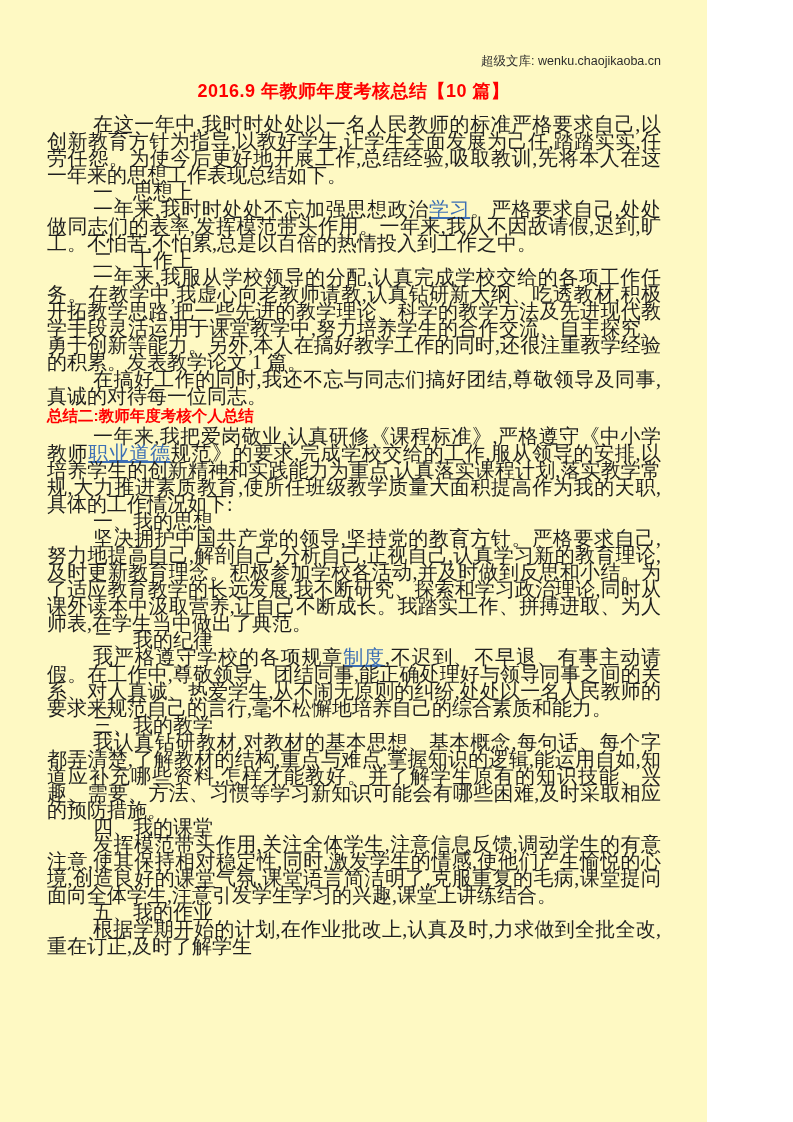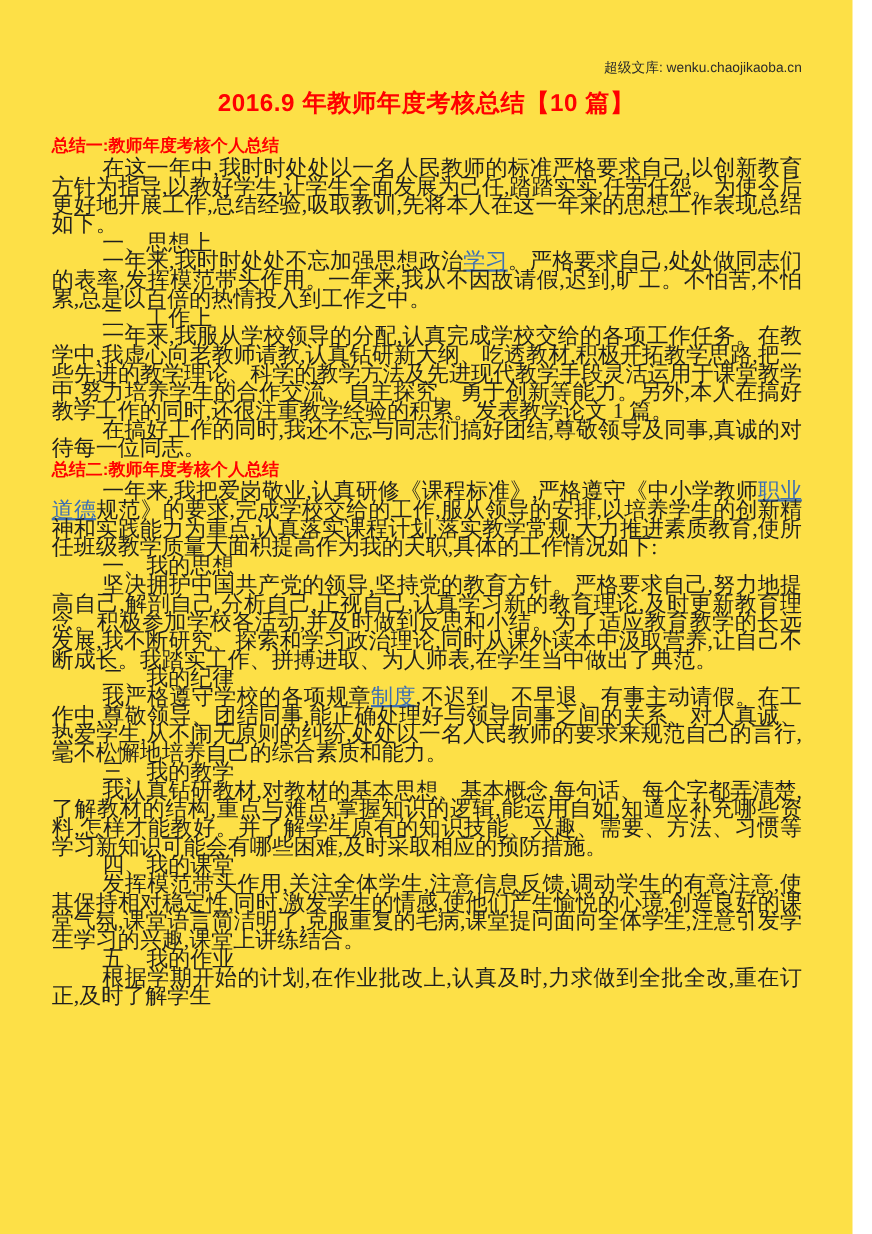--- a/index.html
+++ b/index.html
@@ -1,39 +1,39 @@
 <!DOCTYPE html>
 <html><head>
 <meta charset="utf-8">
 <style>
   html, body { margin: 0; padding: 0; background: #ffffff; }
   .page {
     position: relative;
-    width: 775px;
+    width: 707px;
     height: 1122px;
-    background: #fde047;
+    background: #fef9c3;
     overflow: hidden;
     font-family: "Liberation Serif", "DejaVu Serif", serif;
     color: #1f1f1f;
   }
   .watermark {
     position: absolute;
     top: 53px;
     right: 46px;
     font-family: "Liberation Sans", "DejaVu Sans", sans-serif;
     font-size: 12.5px;
     color: #2b2b2b;
     white-space: nowrap;
   }
   .doc-title {
     padding-top: 79px;
     margin: 0;
     text-align: center;
     font-family: "Liberation Sans", "DejaVu Sans", sans-serif;
-    font-size: 22px;
+    font-size: 18px;
     font-weight: 700;
     color: #ff0000;
     letter-spacing: 0.5px;
   }
   .content {
     padding: 13px 46px 0 47px;
   }
   .doc-section { margin: 0; }
   .doc-section + .doc-section { }
   .section-heading {
@@ -59,21 +59,20 @@
   }
 </style>
 </head>
 <body>
 
 <div class="page">
   <div class="watermark">超级文库: wenku.chaojikaoba.cn</div>
   <h1 class="doc-title">2016.9 年教师年度考核总结【10 篇】</h1>
   <div class="content">
       <section class="doc-section">
-        <h2 class="section-heading">总结一:教师年度考核个人总结</h2>
         <p>在这一年中,我时时处处以一名人民教师的标准严格要求自己,以创新教育方针为指导,以教好学生,让学生全面发展为己任,踏踏实实,任劳任怨。为使今后更好地开展工作,总结经验,吸取教训,先将本人在这一年来的思想工作表现总结如下。</p>
         <p>一、思想上</p>
         <p>一年来,我时时处处不忘加强思想政治<a class="doc-link">学习</a>。严格要求自己,处处做同志们的表率,发挥模范带头作用。一年来,我从不因故请假,迟到,旷工。不怕苦,不怕累,总是以百倍的热情投入到工作之中。</p>
         <p>二、工作上</p>
         <p>一年来,我服从学校领导的分配,认真完成学校交给的各项工作任务。在教学中,我虚心向老教师请教,认真钻研新大纲、吃透教材,积极开拓教学思路,把一些先进的教学理论、科学的教学方法及先进现代教学手段灵活运用于课堂教学中,努力培养学生的合作交流、自主探究、勇于创新等能力。另外,本人在搞好教学工作的同时,还很注重教学经验的积累。发表教学论文 1 篇。</p>
         <p>在搞好工作的同时,我还不忘与同志们搞好团结,尊敬领导及同事,真诚的对待每一位同志。</p>
       </section>
       <section class="doc-section">
         <h2 class="section-heading">总结二:教师年度考核个人总结</h2>
         <p>一年来,我把爱岗敬业,认真研修《课程标准》,严格遵守《中小学教师<a class="doc-link">职业道德</a>规范》的要求,完成学校交给的工作,服从领导的安排,以培养学生的创新精神和实践能力为重点,认真落实课程计划,落实教学常规,大力推进素质教育,使所任班级教学质量大面积提高作为我的天职,具体的工作情况如下:</p>

